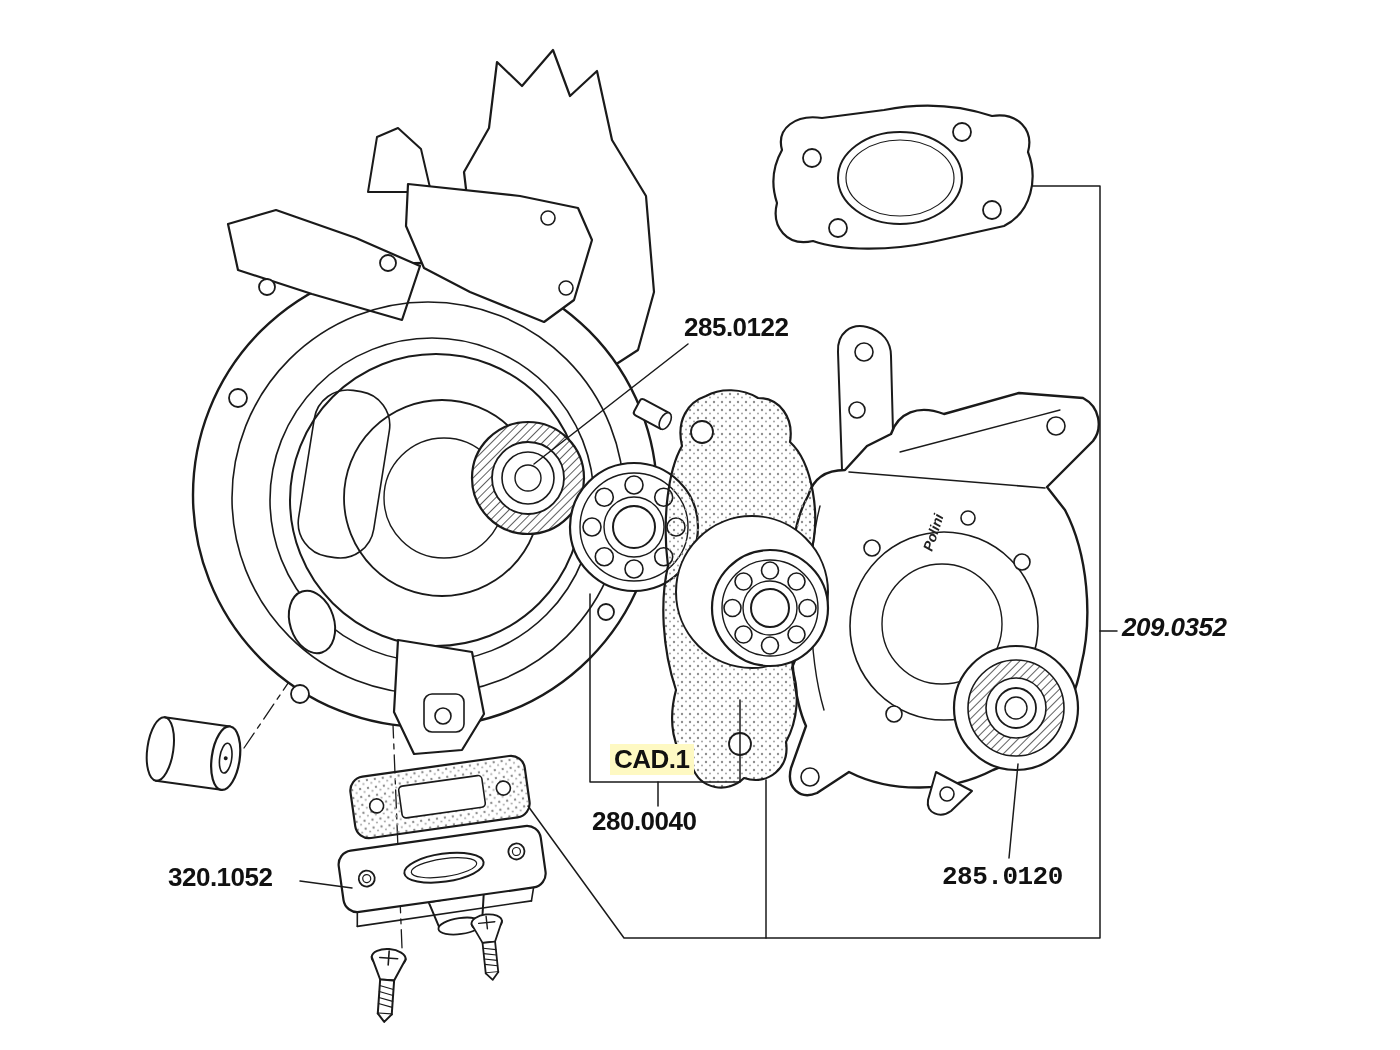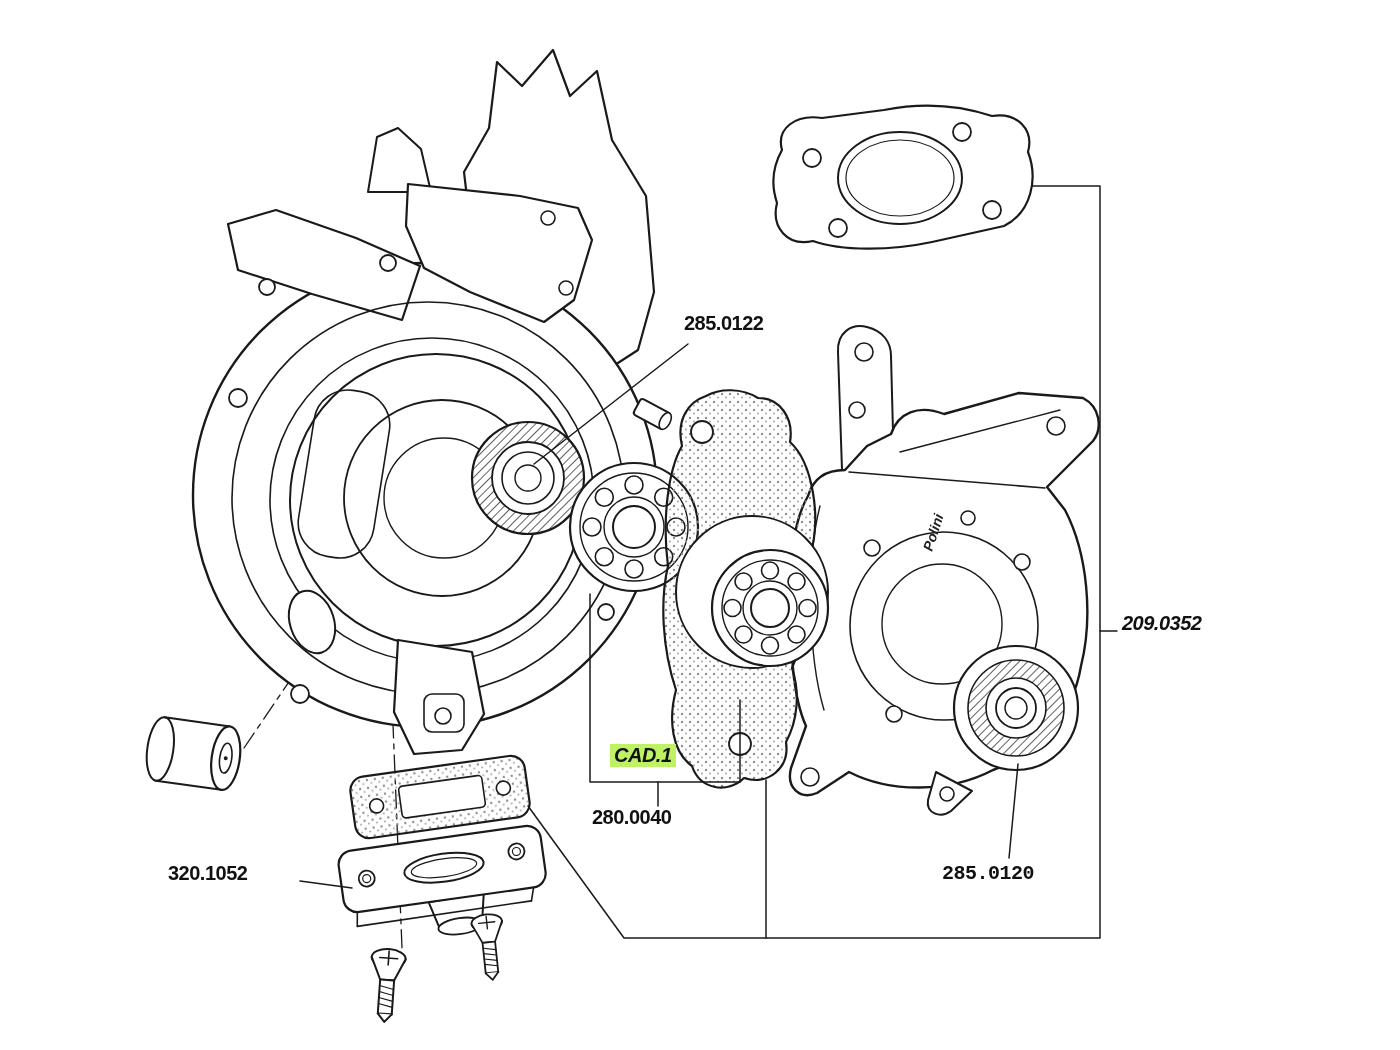--- a/index.html
+++ b/index.html
@@ -1,21 +1,21 @@
 <!DOCTYPE html>
 <html><head>
 <meta charset="utf-8">
 <style>
   html,body{margin:0;padding:0;background:#ffffff;}
   #stage{position:relative;width:1400px;height:1050px;background:#ffffff;overflow:hidden;
          font-family:"Liberation Sans", sans-serif;}
   #stage svg{position:absolute;left:0;top:0;}
-  .plabel{position:absolute;font-weight:700;font-size:20px;color:#111;white-space:nowrap;
+  .plabel{position:absolute;font-weight:700;font-size:26px;color:#111;white-space:nowrap;
           letter-spacing:-0.5px;}
-  .plabel.boxed{background:#bef264;padding:0 4px;font-style:italic;}
+  .plabel.boxed{background:#fef9c3;padding:0 4px;}
 </style>
 </head>
 <body>
 
 <div id="stage">
 
 <svg width="1400" height="1050" viewBox="0 0 1400 1050">
   <defs>
     <pattern id="stipple" width="8" height="8" patternUnits="userSpaceOnUse">
       <circle cx="2" cy="2" r="1.2" fill="#8d8d8d"></circle>

